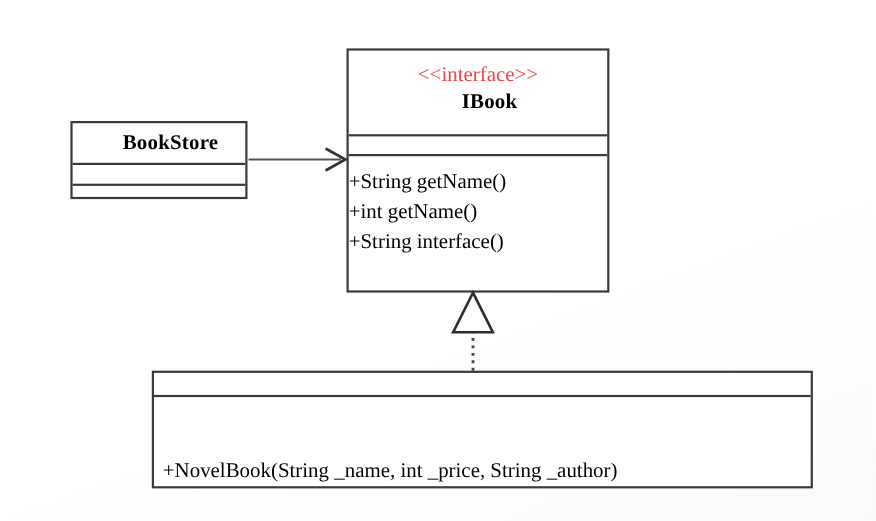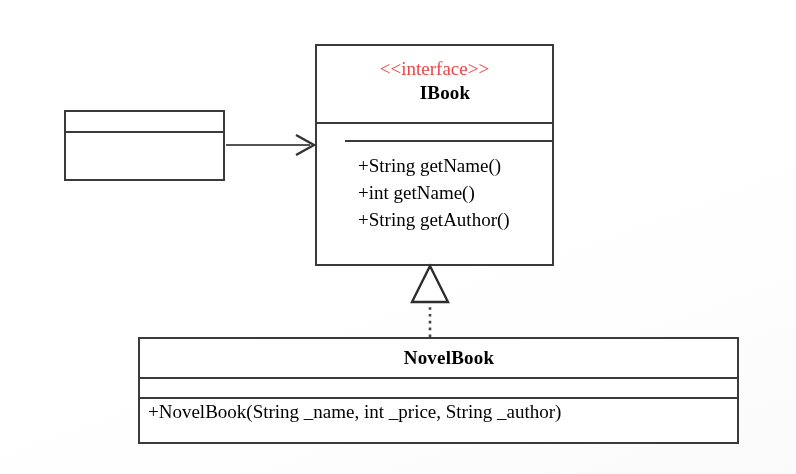--- a/index.html
+++ b/index.html
@@ -90,22 +90,21 @@
     height: 76px;
     justify-content: flex-start;
     padding-top: 11px;
   }
   #ibook-class .c-attrs {
     height: 18px;
   }
   #ibook-class .c-ops {
     flex: 1 1 auto;
     justify-content: flex-start;
-    padding: 10px 0 0 13px;
-    margin-left: 28px;
+    padding: 10px 0 0 0;
   }
   #ibook-class .stereotype {
     font-size: 19px;
     line-height: 24px;
   }
   #ibook-class .cls-name {
     font-size: 19px;
     line-height: 24px;
   }
   #ibook-class .member {
@@ -121,21 +120,21 @@
     height: 107px;
   }
   #novelbook-class .c-name {
     height: 38px;
   }
   #novelbook-class .c-attrs {
     height: 20px;
   }
   #novelbook-class .c-ops {
     flex: 1 1 auto;
-    justify-content: flex-start;
+    justify-content: flex-end;
     padding-left: 8px;
   }
   #novelbook-class .cls-name {
     font-size: 19px;
   }
   #novelbook-class .member {
     font-size: 19px;
     line-height: 26px;
   }
 
@@ -148,41 +147,41 @@
     height: 474px;
     pointer-events: none;
   }
 </style>
 </head>
 <body>
 
 <div id="canvas">
 
   <div class="uml-box" id="bookstore-class">
+    <div class="compartment c-name">
+      <div class="cls-name">BookStore</div>
+    </div>
     <div class="compartment c-attrs empty-compartment"></div>
     <div class="compartment c-ops empty-compartment"></div>
   </div>
 
   <div class="uml-box" id="ibook-class">
     <div class="compartment c-name">
       <div class="stereotype">&lt;&lt;interface&gt;&gt;</div>
       <div class="cls-name">IBook</div>
     </div>
     <div class="compartment c-attrs empty-compartment"></div>
     <div class="compartment c-ops">
       <div class="member">+String getName()</div>
       <div class="member">+int getName()</div>
-      <div class="member">+String getAuthor()</div>
+      <div class="member">+String interface()</div>
     </div>
   </div>
 
   <div class="uml-box" id="novelbook-class">
-    <div class="compartment c-name">
-      <div class="cls-name">NovelBook</div>
-    </div>
     <div class="compartment c-attrs empty-compartment"></div>
     <div class="compartment c-ops">
       <div class="member">+NovelBook(String _name, int _price, String _author)</div>
     </div>
   </div>
 
   <svg id="connectors" viewBox="0 0 796 474">
 
     <g>
       <line x1="226" y1="145" x2="310" y2="145" stroke="#555555" stroke-width="2"></line>

